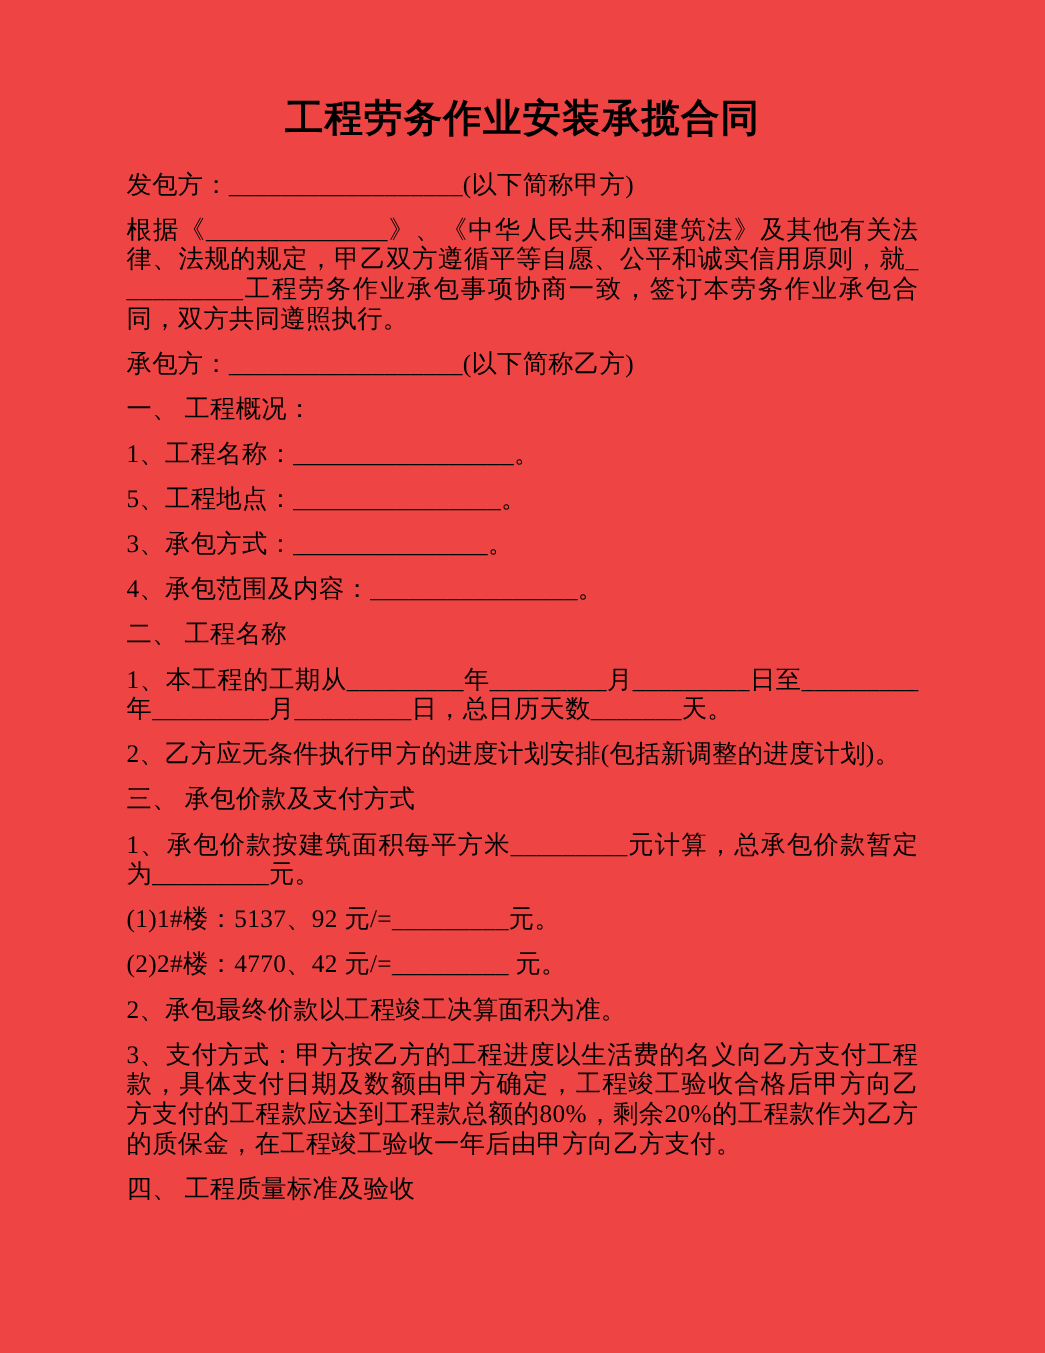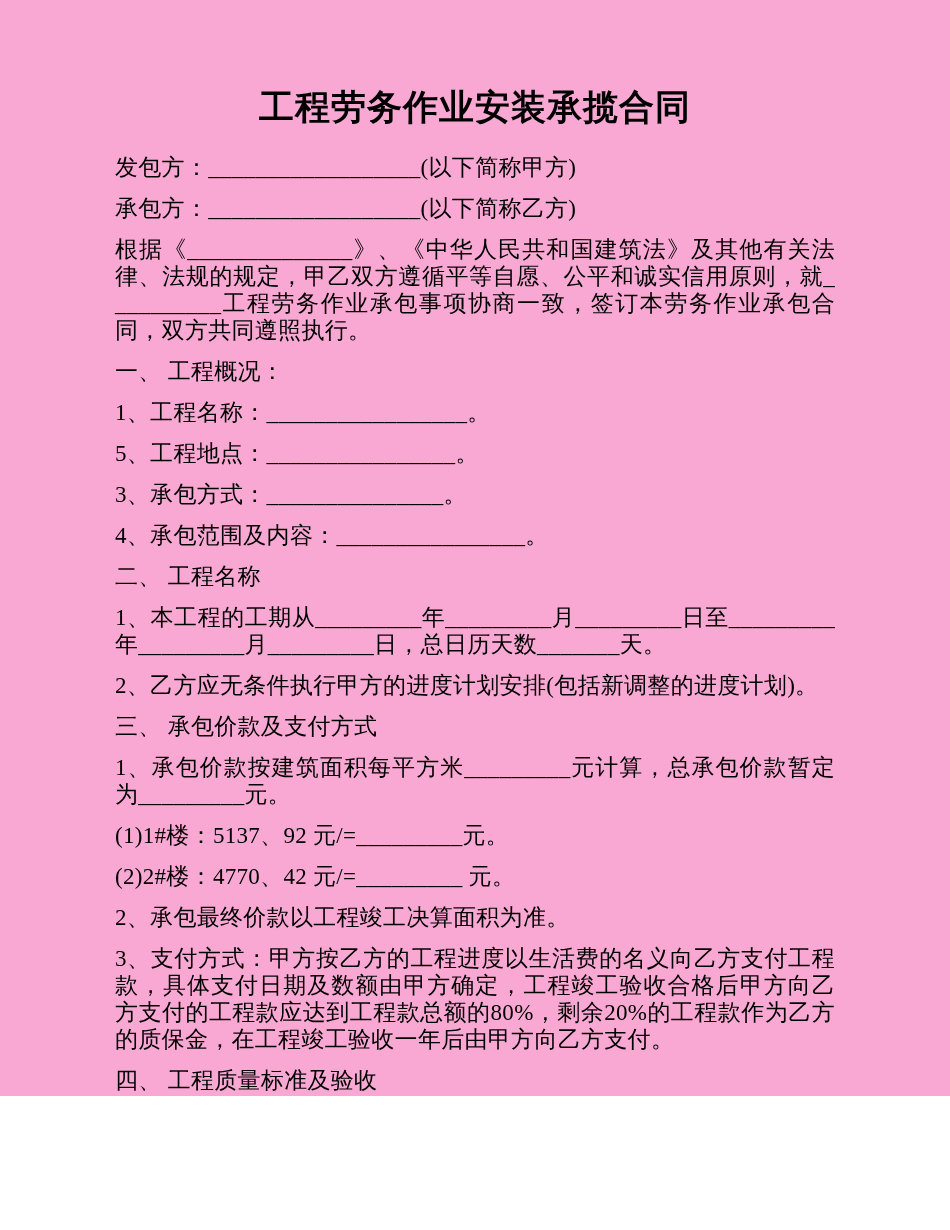--- a/index.html
+++ b/index.html
@@ -10,23 +10,23 @@
   body {
     width: 950px;
     height: 1230px;
     font-family: "Liberation Serif", "DejaVu Serif", serif;
     color: #000000;
     overflow: hidden;
   }
   .page {
     box-sizing: border-box;
     width: 950px;
-    height: 1096px;
+    height: 1230px;
     padding: 88px 115px 40px 115px;
-    background: #f9a8d4;
+    background: #ef4444;
   }
   h1.doc-title {
     margin: 0 0 26px 0;
     text-align: center;
     font-size: 35px;
     font-weight: bold;
     letter-spacing: 1px;
     line-height: 1.15;
   }
   p.doc-par {
@@ -38,22 +38,22 @@
     letter-spacing: 0.3px;
   }
 </style>
 </head>
 <body>
 
 <div class="page">
   <h1 class="doc-title">工程劳务作业安装承揽合同</h1>
 
   <p class="doc-par">发包方：__________________(以下简称甲方)</p>
+  <p class="doc-par">根据《______________》、《中华人民共和国建筑法》及其他有关法律、法规的规定，甲乙双方遵循平等自愿、公平和诚实信用原则，就__________工程劳务作业承包事项协商一致，签订本劳务作业承包合同，双方共同遵照执行。</p>
   <p class="doc-par">承包方：__________________(以下简称乙方)</p>
-  <p class="doc-par">根据《______________》、《中华人民共和国建筑法》及其他有关法律、法规的规定，甲乙双方遵循平等自愿、公平和诚实信用原则，就__________工程劳务作业承包事项协商一致，签订本劳务作业承包合同，双方共同遵照执行。</p>
 
   <p class="doc-par">一、 工程概况：</p>
   <p class="doc-par">1、工程名称：_________________。</p>
   <p class="doc-par">5、工程地点：________________。</p>
   <p class="doc-par">3、承包方式：_______________。</p>
   <p class="doc-par">4、承包范围及内容：________________。</p>
 
   <p class="doc-par">二、 工程名称</p>
   <p class="doc-par">1、本工程的工期从_________年_________月_________日至_________年_________月_________日，总日历天数_______天。</p>
   <p class="doc-par">2、乙方应无条件执行甲方的进度计划安排(包括新调整的进度计划)。</p>

